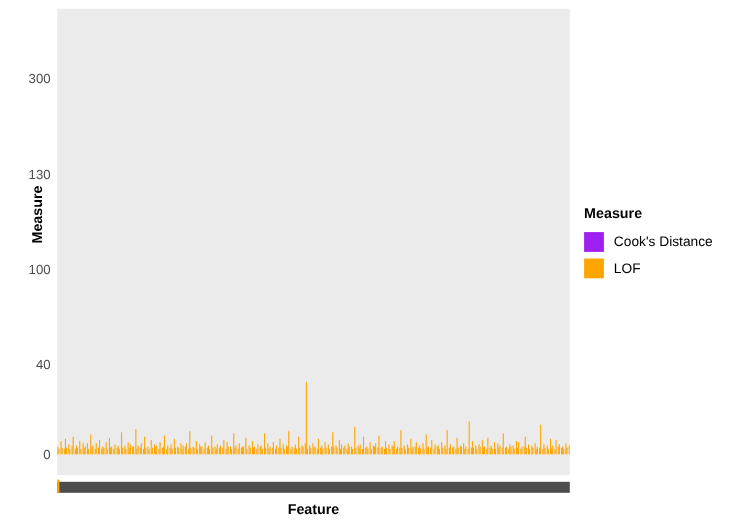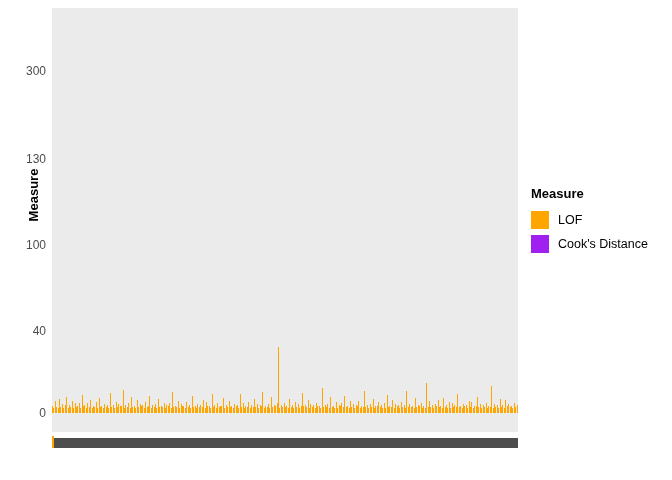--- a/index.html
+++ b/index.html
@@ -490,28 +490,29 @@
         <div class="bar" style="left: 460.352px; width: 1px; height: 5.1483px; background: rgb(255, 165, 0);"></div>
         <div class="bar" style="left: 461.764px; width: 1px; height: 10.2966px; background: rgb(255, 165, 0);"></div>
         <div class="bar" style="left: 463.176px; width: 1px; height: 6.00636px; background: rgb(255, 165, 0);"></div>
         <div class="bar" style="left: 464.588px; width: 1px; height: 7.89407px; background: rgb(255, 165, 0);"></div>
       </div>
   </div>
 
   <div id="x-axis-strip"></div>
   <div id="x-axis-strip-tick"></div>
 
+  <div class="xlab">Feature</div>
 
   <div id="legend">
     <div id="legend-title">Measure</div>
+
+    <div class="legend-row">
+      <span class="legend-key" style="background:#a020f0;"></span>
+      <span class="legend-label">Cook's Distance</span>
+    </div>
 
     <div class="legend-row">
       <span class="legend-key" style="background:#ffa500;"></span>
       <span class="legend-label">LOF</span>
     </div>
-
-    <div class="legend-row">
-      <span class="legend-key" style="background:#a020f0;"></span>
-      <span class="legend-label">Cook's Distance</span>
-    </div>
   </div>
 
 </div>
 
 </body></html>

